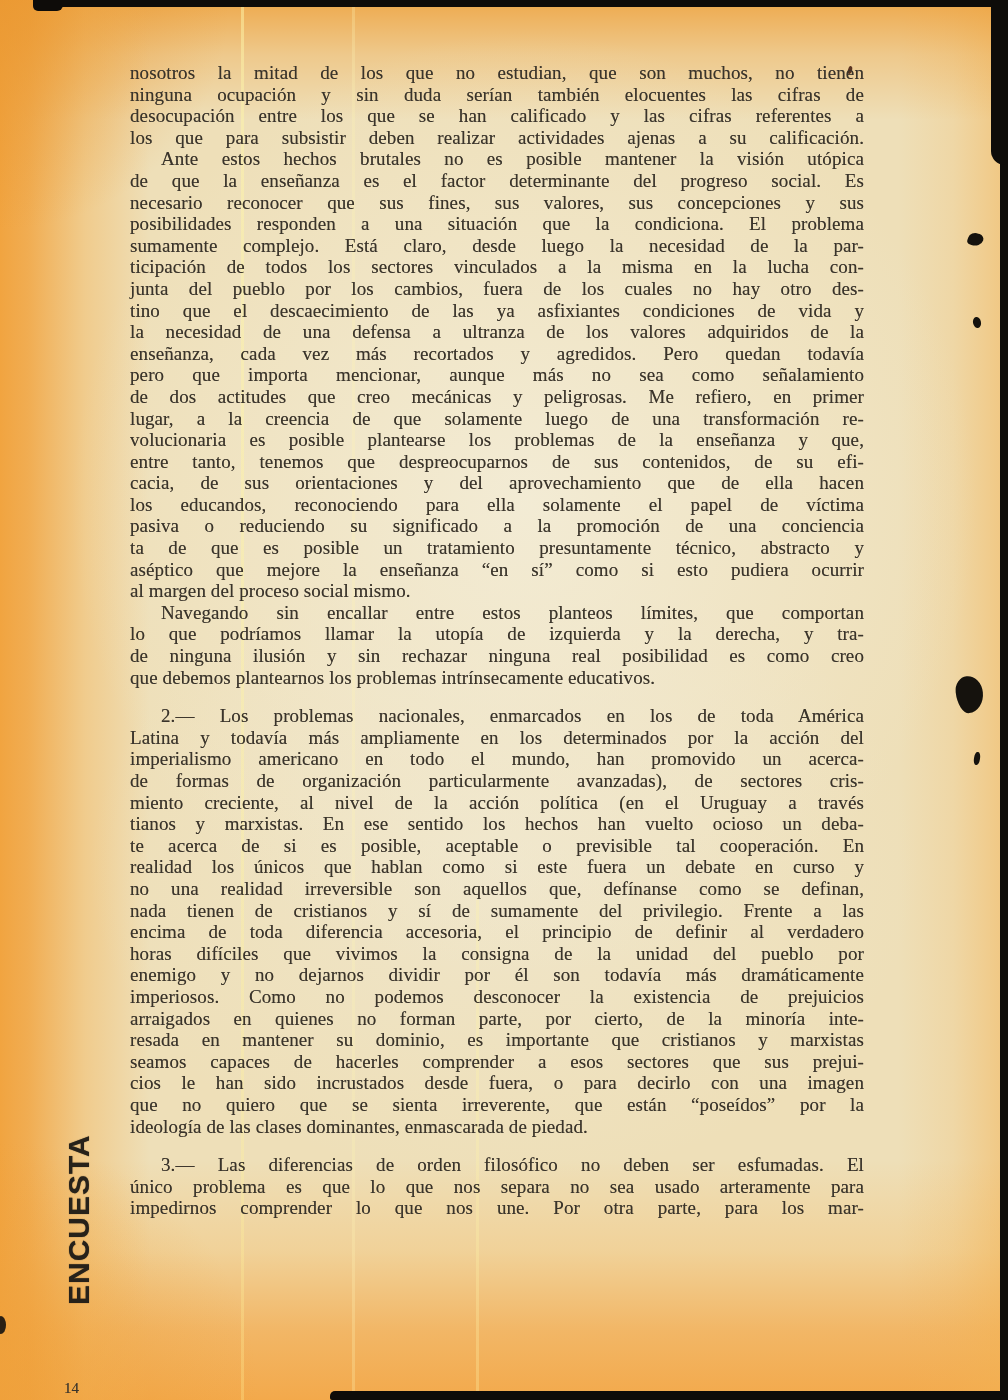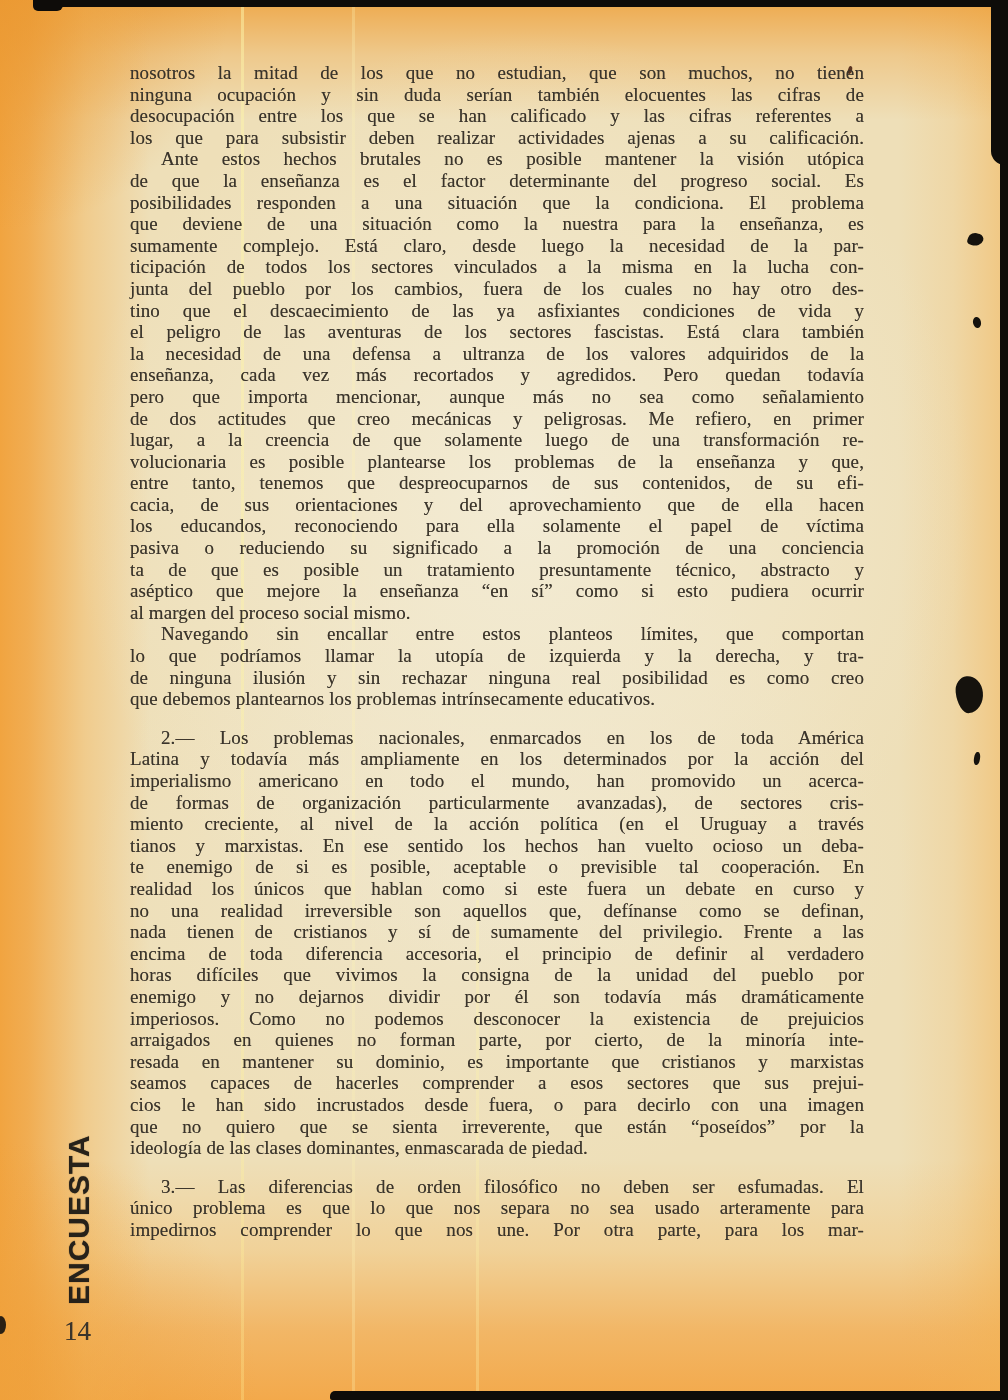--- a/index.html
+++ b/index.html
@@ -76,22 +76,22 @@
     font-weight: 700;
     font-size: 30px;
     letter-spacing: 1px;
     color: #27221a;
     text-shadow: 0 0 1px rgba(30,25,18,0.7);
   }
 
   .page-number {
     position: absolute;
     left: 64px;
-    top: 1316px;
-    font-size: 27px;
+    top: 1380px;
+    font-size: 15px;
     color: #3a342b;
     text-shadow: 0 0 0.4px rgba(58,52,43,0.5);
   }
 </style>
 </head>
 <body>
 
 <div class="page">
 
   <div class="fold f1"></div>
@@ -114,27 +114,26 @@
   <div class="text-block">
       <div class="para">
         <div class="line">nosotros la mitad de los que no estudian, que son muchos, no tienen</div>
         <div class="line">ninguna ocupación y sin duda serían también elocuentes las cifras de</div>
         <div class="line">desocupación entre los que se han calificado y las cifras referentes a</div>
         <div class="line">los que para subsistir deben realizar actividades ajenas a su calificación.</div>
       </div>
       <div class="para">
         <div class="line indent">Ante estos hechos brutales no es posible mantener la visión utópica</div>
         <div class="line">de que la enseñanza es el factor determinante del progreso social. Es</div>
+        <div class="line">necesario reconocer que sus fines, sus valores, sus concepciones y sus</div>
         <div class="line">posibilidades responden a una situación que la condiciona. El problema</div>
-        <div class="line">que deviene de una situación como la nuestra para la enseñanza, es</div>
         <div class="line">sumamente complejo. Está claro, desde luego la necesidad de la par-</div>
         <div class="line">ticipación de todos los sectores vinculados a la misma en la lucha con-</div>
         <div class="line">junta del pueblo por los cambios, fuera de los cuales no hay otro des-</div>
         <div class="line">tino que el descaecimiento de las ya asfixiantes condiciones de vida y</div>
-        <div class="line">el peligro de las aventuras de los sectores fascistas. Está clara también</div>
         <div class="line">la necesidad de una defensa a ultranza de los valores adquiridos de la</div>
         <div class="line">enseñanza, cada vez más recortados y agredidos. Pero quedan todavía</div>
         <div class="line">pero que importa mencionar, aunque más no sea como señalamiento</div>
         <div class="line">de dos actitudes que creo mecánicas y peligrosas. Me refiero, en primer</div>
         <div class="line">lugar, a la creencia de que solamente luego de una transformación re-</div>
         <div class="line">volucionaria es posible plantearse los problemas de la enseñanza y que,</div>
         <div class="line">entre tanto, tenemos que despreocuparnos de sus contenidos, de su efi-</div>
         <div class="line">cacia, de sus orientaciones y del aprovechamiento que de ella hacen</div>
         <div class="line">los educandos, reconociendo para ella solamente el papel de víctima</div>
         <div class="line">pasiva o reduciendo su significado a la promoción de una conciencia</div>
@@ -148,21 +147,21 @@
         <div class="line">de ninguna ilusión y sin rechazar ninguna real posibilidad es como creo</div>
         <div class="line last">que debemos plantearnos los problemas intrínsecamente educativos.</div>
       </div>
       <div class="para gap">
         <div class="line indent">2.— Los problemas nacionales, enmarcados en los de toda América</div>
         <div class="line">Latina y todavía más ampliamente en los determinados por la acción del</div>
         <div class="line">imperialismo americano en todo el mundo, han promovido un acerca-</div>
         <div class="line">de formas de organización particularmente avanzadas), de sectores cris-</div>
         <div class="line">miento creciente, al nivel de la acción política (en el Uruguay a través</div>
         <div class="line">tianos y marxistas. En ese sentido los hechos han vuelto ocioso un deba-</div>
-        <div class="line">te enemigo de si es posible, aceptable o previsible tal cooperación. En</div>
+        <div class="line">te acerca de si es posible, aceptable o previsible tal cooperación. En</div>
         <div class="line">realidad los únicos que hablan como si este fuera un debate en curso y</div>
         <div class="line">no una realidad irreversible son aquellos que, defínanse como se definan,</div>
         <div class="line">nada tienen de cristianos y sí de sumamente del privilegio. Frente a las</div>
         <div class="line">encima de toda diferencia accesoria, el principio de definir al verdadero</div>
         <div class="line">horas difíciles que vivimos la consigna de la unidad del pueblo por</div>
         <div class="line">enemigo y no dejarnos dividir por él son todavía más dramáticamente</div>
         <div class="line">imperiosos. Como no podemos desconocer la existencia de prejuicios</div>
         <div class="line">arraigados en quienes no forman parte, por cierto, de la minoría inte-</div>
         <div class="line">resada en mantener su dominio, es importante que cristianos y marxistas</div>
         <div class="line">seamos capaces de hacerles comprender a esos sectores que sus prejui-</div>

